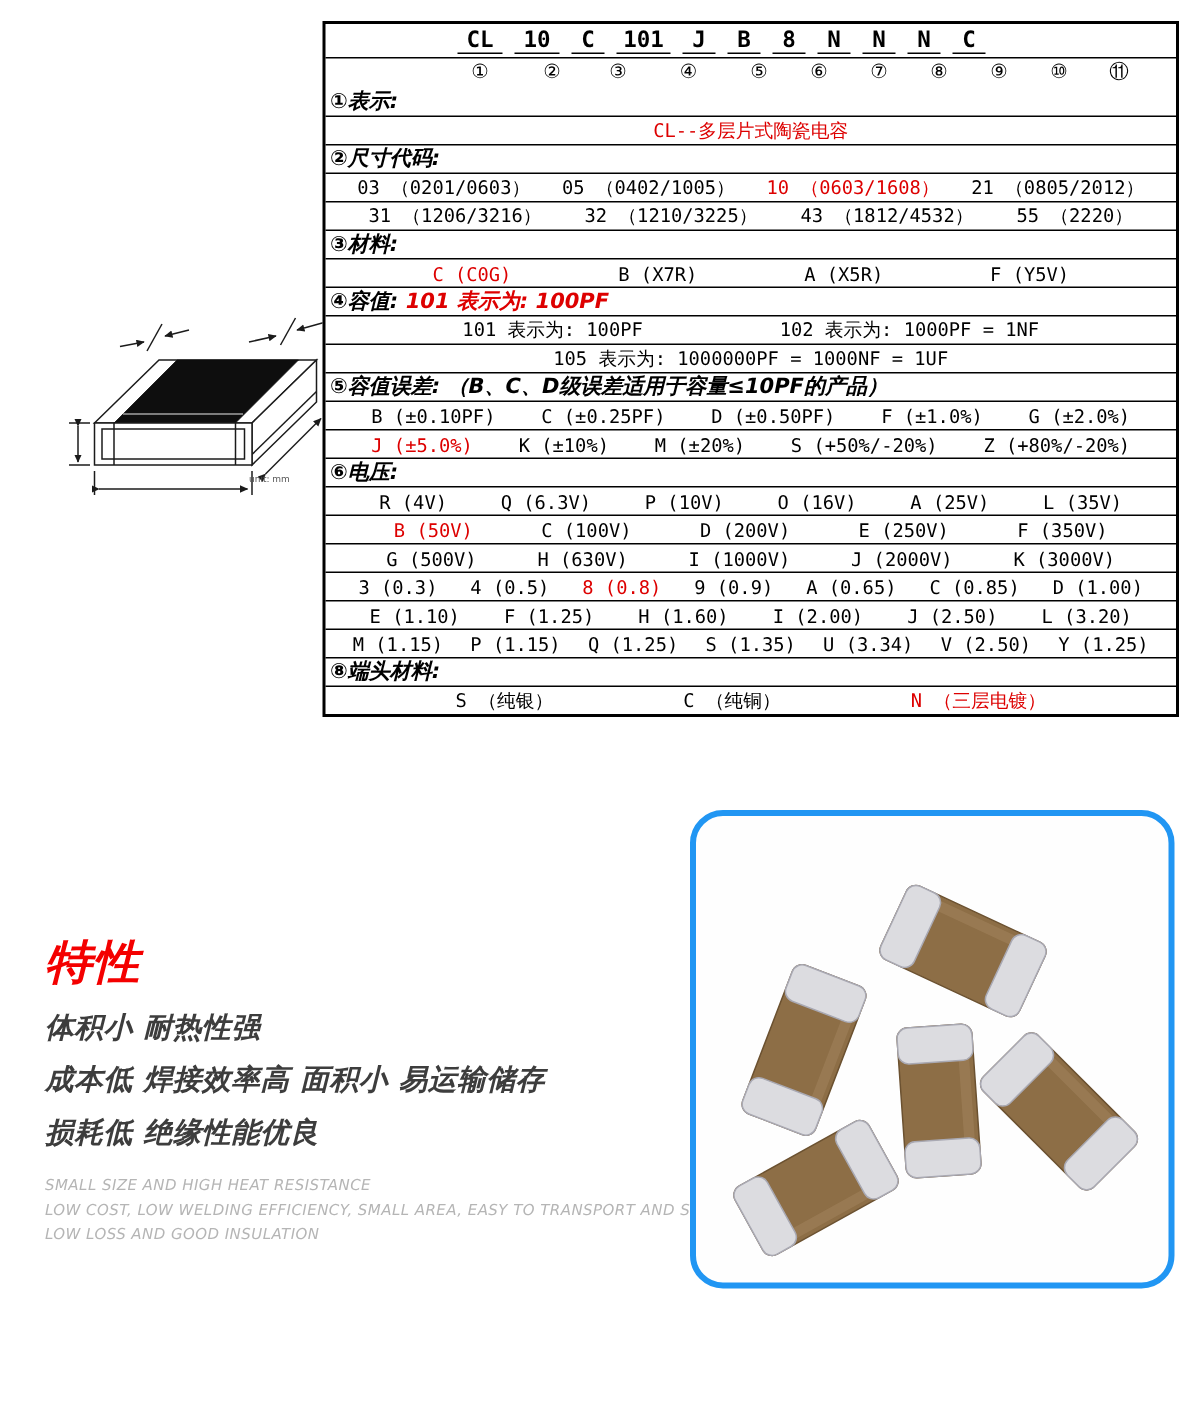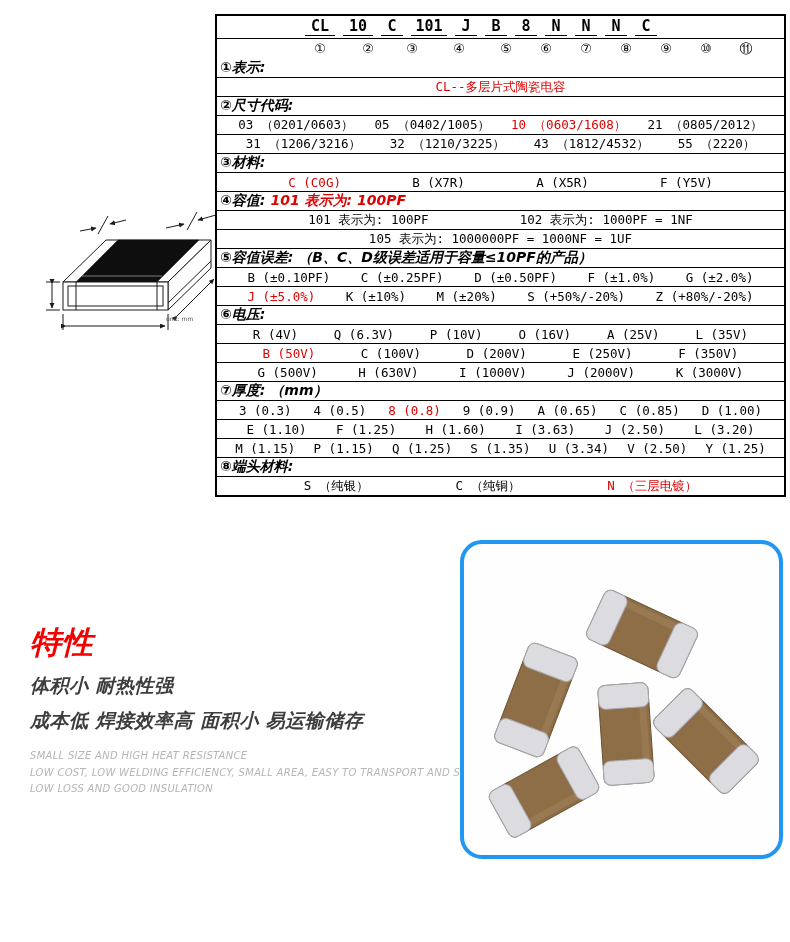--- a/index.html
+++ b/index.html
@@ -227,37 +227,34 @@
         <span class="cell">E (250V)</span>
         <span class="cell">F (350V)</span>
       </div>
       <div class="t-row values">
         <span class="cell">G (500V)</span>
         <span class="cell">H (630V)</span>
         <span class="cell">I (1000V)</span>
         <span class="cell">J (2000V)</span>
         <span class="cell">K (3000V)</span>
       </div>
-      <div class="t-row title">
-        <span class="cell">⑦厚度: （mm）</span>
-      </div>
       <div class="t-row values">
         <span class="cell">3 (0.3)</span>
         <span class="cell">4 (0.5)</span>
         <span class="cell red">8 (0.8)</span>
         <span class="cell">9 (0.9)</span>
         <span class="cell">A (0.65)</span>
         <span class="cell">C (0.85)</span>
         <span class="cell">D (1.00)</span>
       </div>
       <div class="t-row values">
         <span class="cell">E (1.10)</span>
         <span class="cell">F (1.25)</span>
         <span class="cell">H (1.60)</span>
-        <span class="cell">I (3.63)</span>
+        <span class="cell">I (2.00)</span>
         <span class="cell">J (2.50)</span>
         <span class="cell">L (3.20)</span>
       </div>
       <div class="t-row values">
         <span class="cell">M (1.15)</span>
         <span class="cell">P (1.15)</span>
         <span class="cell">Q (1.25)</span>
         <span class="cell">S (1.35)</span>
         <span class="cell">U (3.34)</span>
         <span class="cell">V (2.50)</span>
@@ -272,20 +269,21 @@
         <span class="cell red">N （三层电镀）</span>
       </div>
     </div>
 </div>
 
 <div class="features">
   <div class="feature-title">特性</div>
   <div class="features-zh" id="features-zh">
       <div class="zh-line">体积小 耐热性强</div>
       <div class="zh-line">成本低 焊接效率高 面积小 易运输储存</div>
+      <div class="zh-line">损耗低 绝缘性能优良</div>
     </div>
   <div class="features-en" id="features-en">
       <div class="en-line">SMALL SIZE AND HIGH HEAT RESISTANCE</div>
       <div class="en-line">LOW COST, LOW WELDING EFFICIENCY, SMALL AREA, EASY TO TRANSPORT AND STORE</div>
       <div class="en-line">LOW LOSS AND GOOD INSULATION</div>
     </div>
 </div>
 
 <div class="photo-box">
   <svg id="caps-svg" width="315" height="311" viewBox="0 0 315 311">

